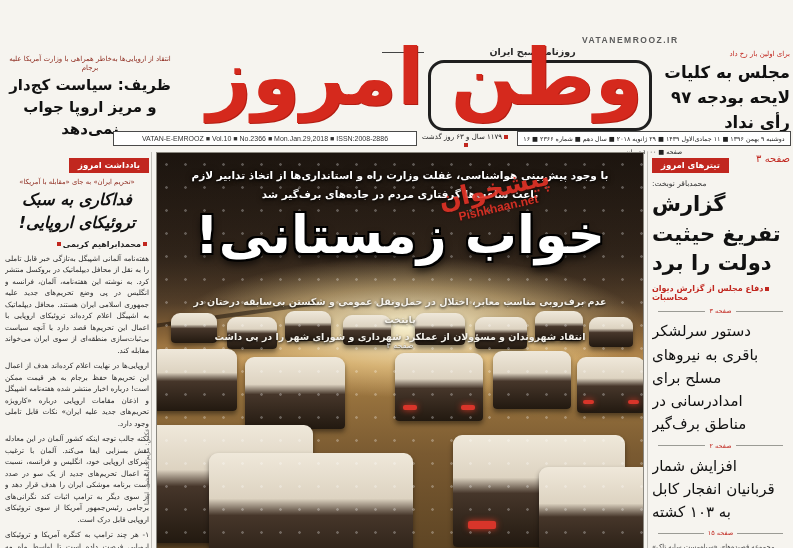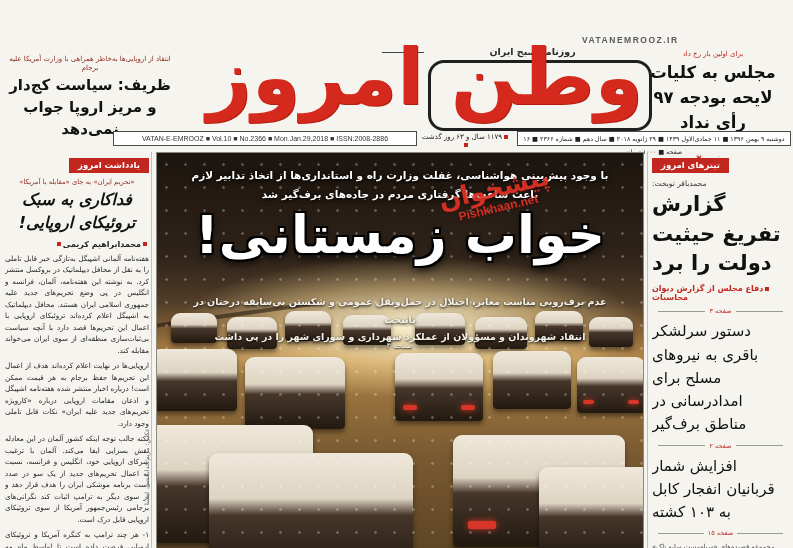--- a/index.html
+++ b/index.html
@@ -6,21 +6,21 @@
   .page{
     position:relative;width:793px;height:548px;background:#f6f4ef;
     font-family:"DejaVu Sans",sans-serif;direction:rtl;overflow:hidden;
     color:#1a1a1a;margin:0 auto;
   }
   
   .tl-block{position:absolute;left:4px;top:55px;width:172px;text-align:center;}
   .tl-block .kicker{font-size:7px;color:#8e2a1e;line-height:1.3;}
   .tl-block .hl{font-size:15px;font-weight:bold;line-height:1.45;margin-top:2px;color:#111;}
   .pageref-sm{font-size:10px;color:#c1271f;margin-top:18px;}
-  .tr-block{position:absolute;left:636px;top:50px;width:154px;text-align:center;}
+  .tr-block{position:absolute;left:636px;top:50px;width:154px;text-align:right;}
   .tr-block .kicker{font-size:7px;color:#c1271f;}
   .tr-block .hl{font-size:16.5px;font-weight:bold;line-height:1.5;margin-top:3px;color:#111;}
   .m-url{position:absolute;left:582px;top:35px;width:160px;direction:ltr;text-align:left;
     font-family:"Liberation Sans",sans-serif;font-size:8.5px;letter-spacing:1.5px;color:#5a5a5a;font-weight:bold;}
   .m-tagline{position:absolute;left:420px;top:46px;width:225px;text-align:center;
     font-size:9.5px;letter-spacing:5px;color:#2b2b2b;font-weight:bold;}
   .m-tagline::after{content:"";position:absolute;left:-38px;top:6px;width:42px;height:1px;background:#444;}
   .m-logo-box{position:absolute;left:428px;top:60px;width:218px;height:65px;
     border:3px solid #1f1f1f;border-radius:16px;z-index:1;}
   .m-logo-text{position:absolute;right:150px;top:38px;z-index:2;white-space:nowrap;

